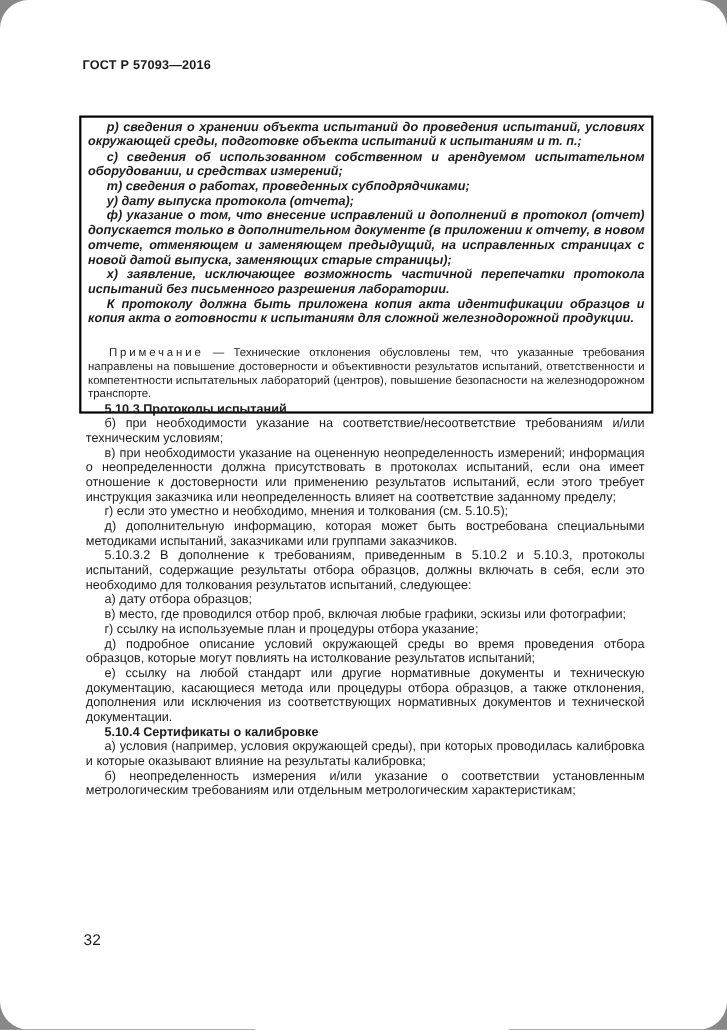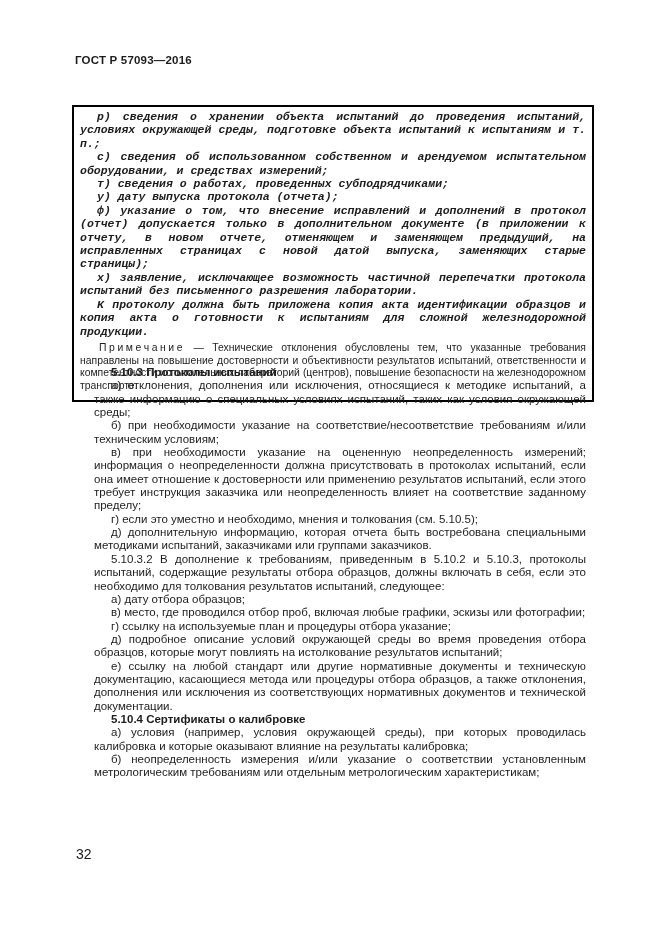--- a/index.html
+++ b/index.html
@@ -1,43 +1,43 @@
 <!DOCTYPE html>
 <html lang="ru"><head>
 <meta charset="utf-8">
 <style>
   * { margin:0; padding:0; box-sizing:border-box; }
   html,body { background:#888; }
   body { width:661px; height:936px; margin:0 auto; font-family:"Liberation Sans", sans-serif; }
   .page {
     position:relative; width:661px; height:936px; background:#ffffff;
-    color:#1c1c1c; overflow:hidden;
+    color:#1c1c1c; overflow:hidden;border-radius:26px;
   }
   .doc-header {
     position:absolute; left:75px; top:54px;
     font-size:11.5px; font-weight:bold; letter-spacing:0.2px;
   }
   .box {
     position:absolute; left:72px; top:105px; width:522px;
     border:2px solid #000; padding:3px 6px 8px 6px;
   }
   .box p.bp {
     font-size:11.5px; font-weight:bold; font-style:italic;
-    line-height:13.4px; text-align:justify; text-indent:17px;font-family:Liberation Mono, monospace;
+    line-height:13.4px; text-align:justify; text-indent:17px;
   }
   .box p.note {
     font-size:10.4px; line-height:12.6px; text-align:justify;
-    text-indent:19px; margin-top:4px; color:#222;
+    text-indent:19px; margin-top:18px; color:#222;
   }
   .note-label { letter-spacing:2.6px; }
   .content {
     position:absolute; left:78px; top:366px; width:508px;
     font-size:11.5px; line-height:13.35px; text-align:justify;
   }
-  .content p { text-indent:17px;margin-left:16px; }
+  .content p { text-indent:17px; }
   .content p.h { font-weight:bold; text-align:left; }
   .page-number {
     position:absolute; left:76px; top:846px; font-size:14px;
   }
 </style>
 </head>
 <body>
 
 <div class="page">
 
@@ -52,25 +52,24 @@
     <p class="bp">х) заявление, исключающее возможность частичной перепечатки протокола испытаний без письменного разрешения лаборатории.</p>
     <p class="bp">К протоколу должна быть приложена копия акта идентификации образцов и копия акта о готовности к испытаниям для сложной железнодорожной продукции.</p>
     <p class="note">
       <span class="note-label">Примечание</span>
       <span>—  Технические отклонения обусловлены тем, что указанные требования направлены на повышение достоверности и объективности результатов испытаний, ответственности и компетентности испытательных лабораторий (центров), повышение безопасности на железнодорожном транспорте.</span>
     </p>
   </div>
 
   <div class="content">
     <p class="h">5.10.3 Протоколы испытаний</p>
-    <p>а) отклонения, дополнения или исключения, относящиеся к методике испытаний, а также информацию о специальных условиях испытаний, таких как условия окружающей среды;</p>
     <p>б) при необходимости указание на соответствие/несоответствие требованиям и/или техническим условиям;</p>
     <p>в) при необходимости указание на оцененную неопределенность измерений; информация о неопределенности должна присутствовать в протоколах испытаний, если она имеет отношение к достоверности или применению результатов испытаний, если этого требует инструкция заказчика или неопределенность влияет на соответствие заданному пределу;</p>
     <p>г) если это уместно и необходимо, мнения и толкования (см. 5.10.5);</p>
-    <p>д) дополнительную информацию, которая отчета быть востребована специальными методиками испытаний, заказчиками или группами заказчиков.</p>
+    <p>д) дополнительную информацию, которая может быть востребована специальными методиками испытаний, заказчиками или группами заказчиков.</p>
     <p>5.10.3.2 В дополнение к требованиям, приведенным в 5.10.2 и 5.10.3, протоколы испытаний, содержащие результаты отбора образцов, должны включать в себя, если это необходимо для толкования результатов испытаний, следующее:</p>
     <p>а) дату отбора образцов;</p>
     <p>в) место, где проводился отбор проб, включая любые графики, эскизы или фотографии;</p>
     <p>г) ссылку на используемые план и процедуры отбора указание;</p>
     <p>д) подробное описание условий окружающей среды во время проведения отбора образцов, которые могут повлиять на истолкование результатов испытаний;</p>
     <p>е) ссылку на любой стандарт или другие нормативные документы и техническую документацию, касающиеся метода или процедуры отбора образцов, а также отклонения, дополнения или исключения из соответствующих нормативных документов и технической документации.</p>
     <p class="h">5.10.4 Сертификаты о калибровке</p>
     <p>а) условия (например, условия окружающей среды), при которых проводилась калибровка и которые оказывают влияние на результаты калибровка;</p>
     <p>б) неопределенность измерения и/или указание о соответствии установленным метрологическим требованиям или отдельным метрологическим характеристикам;</p>
   </div>

